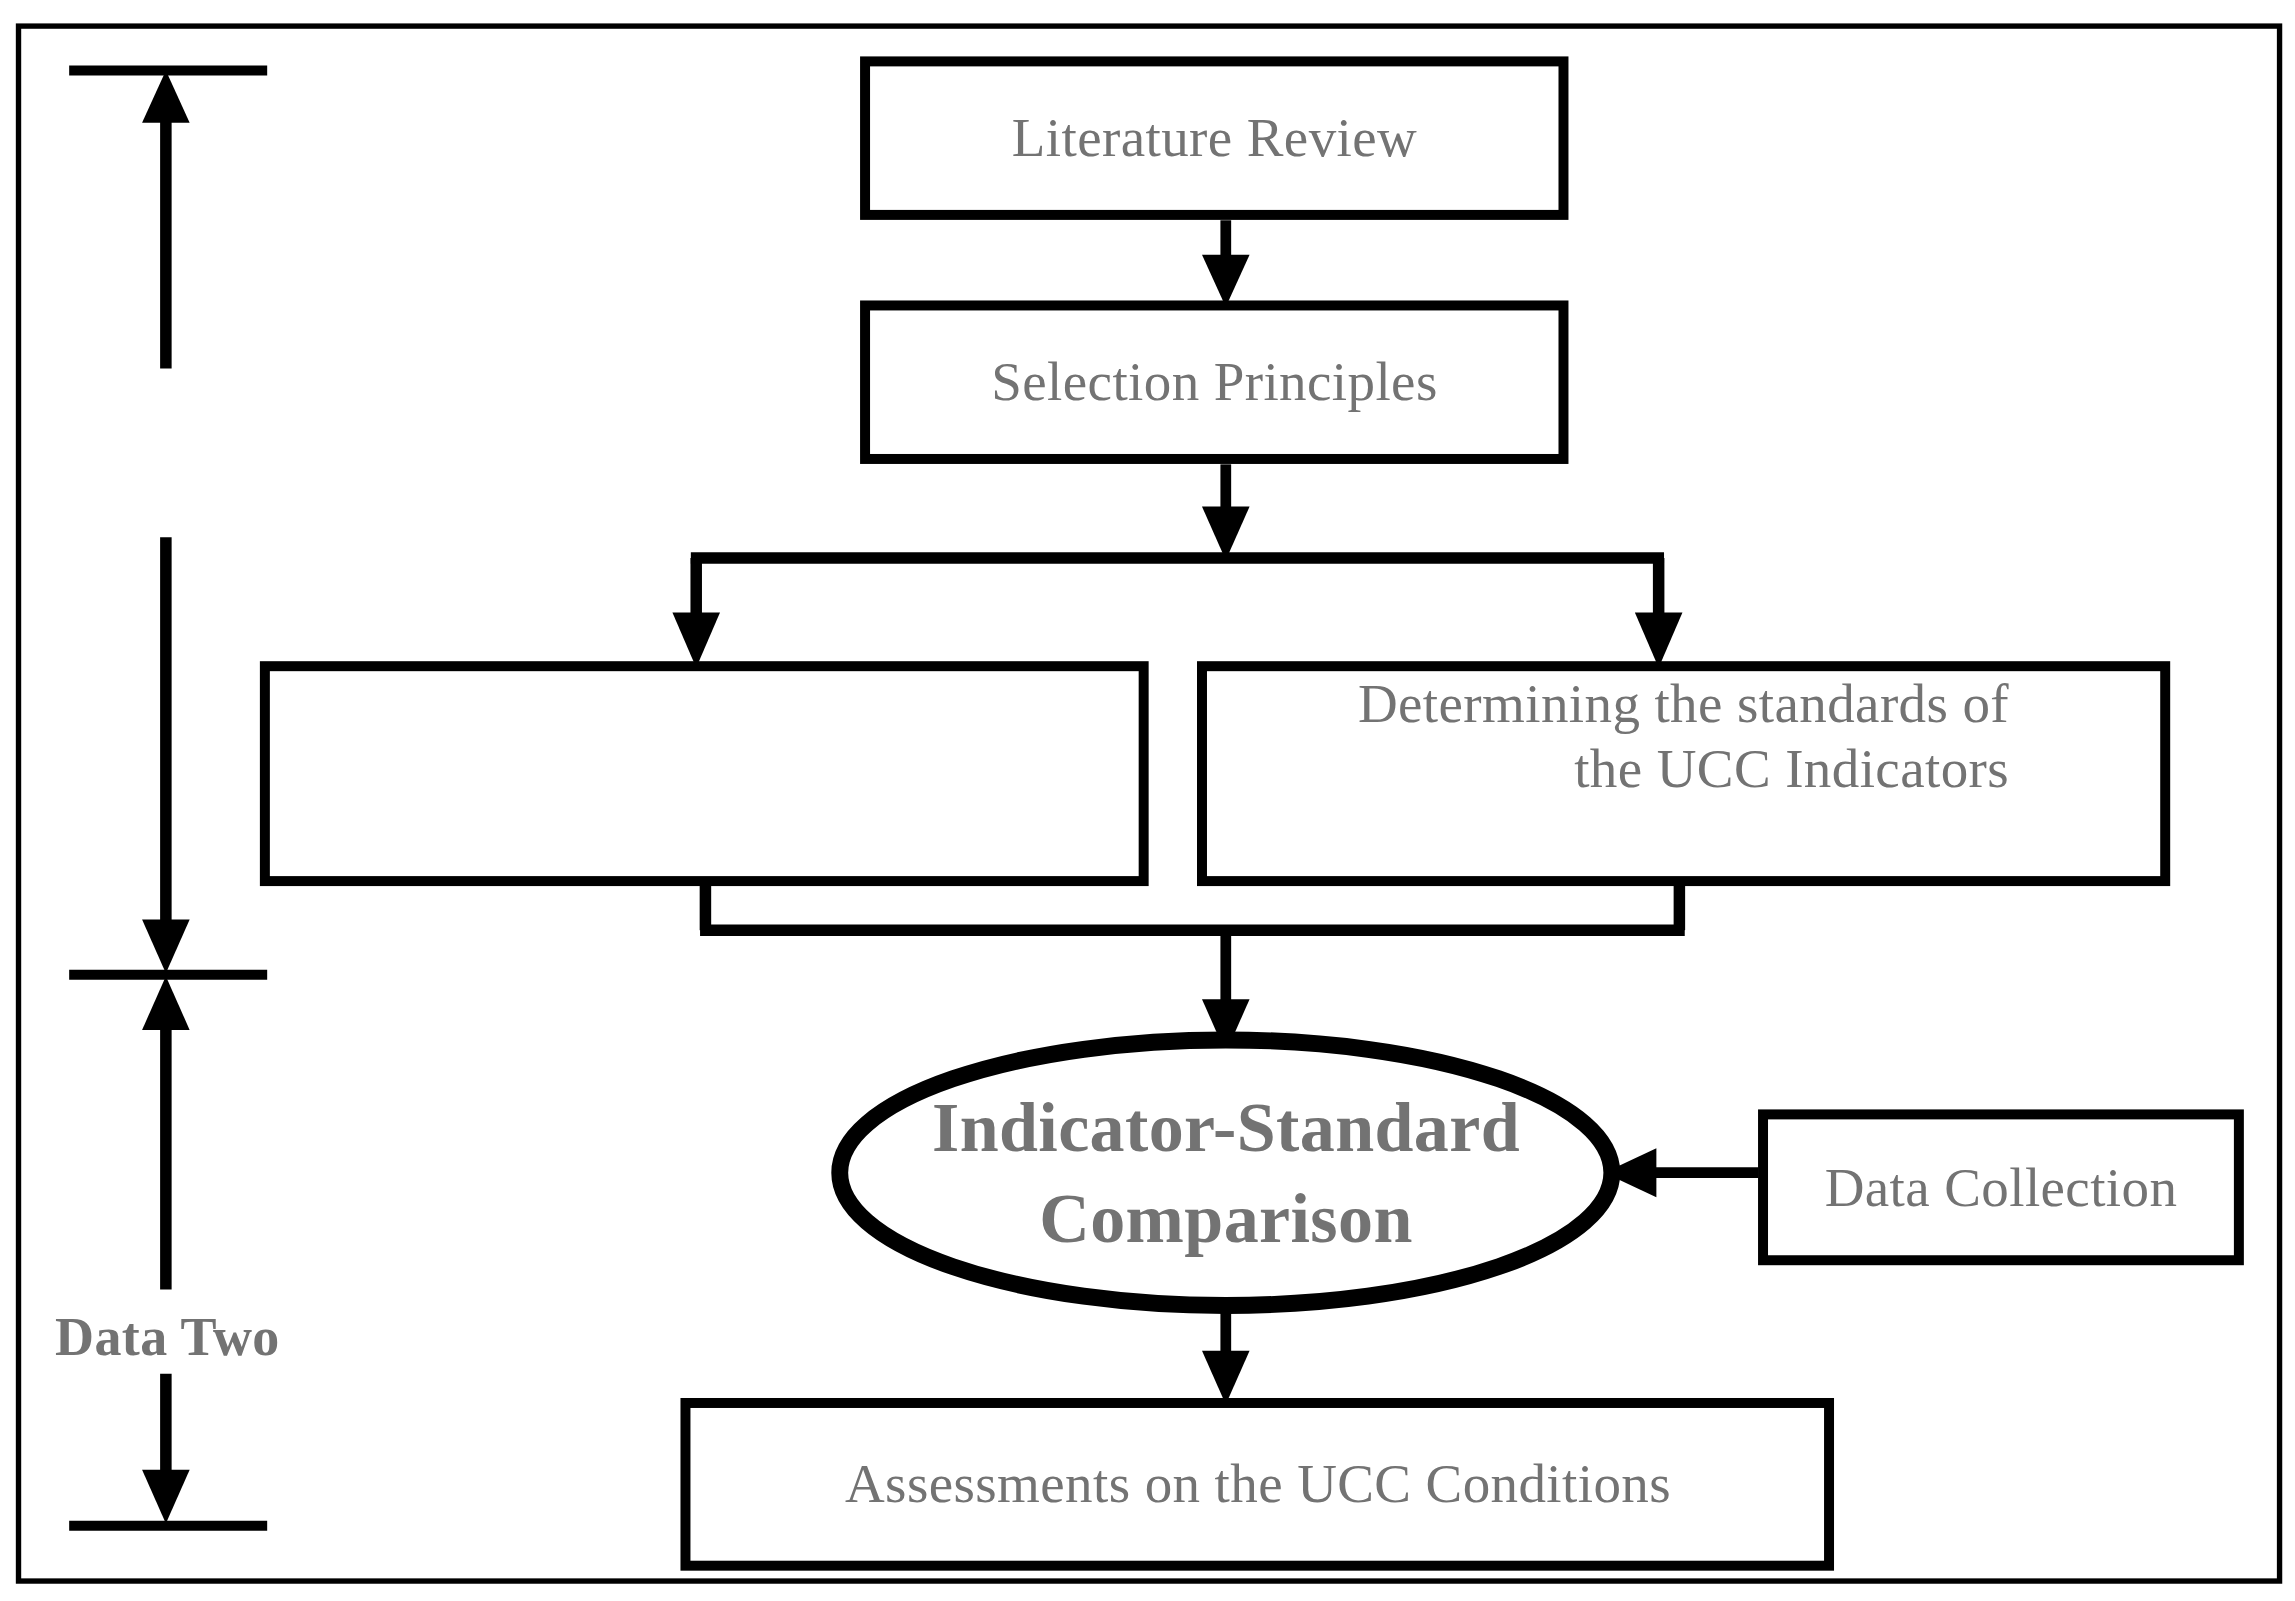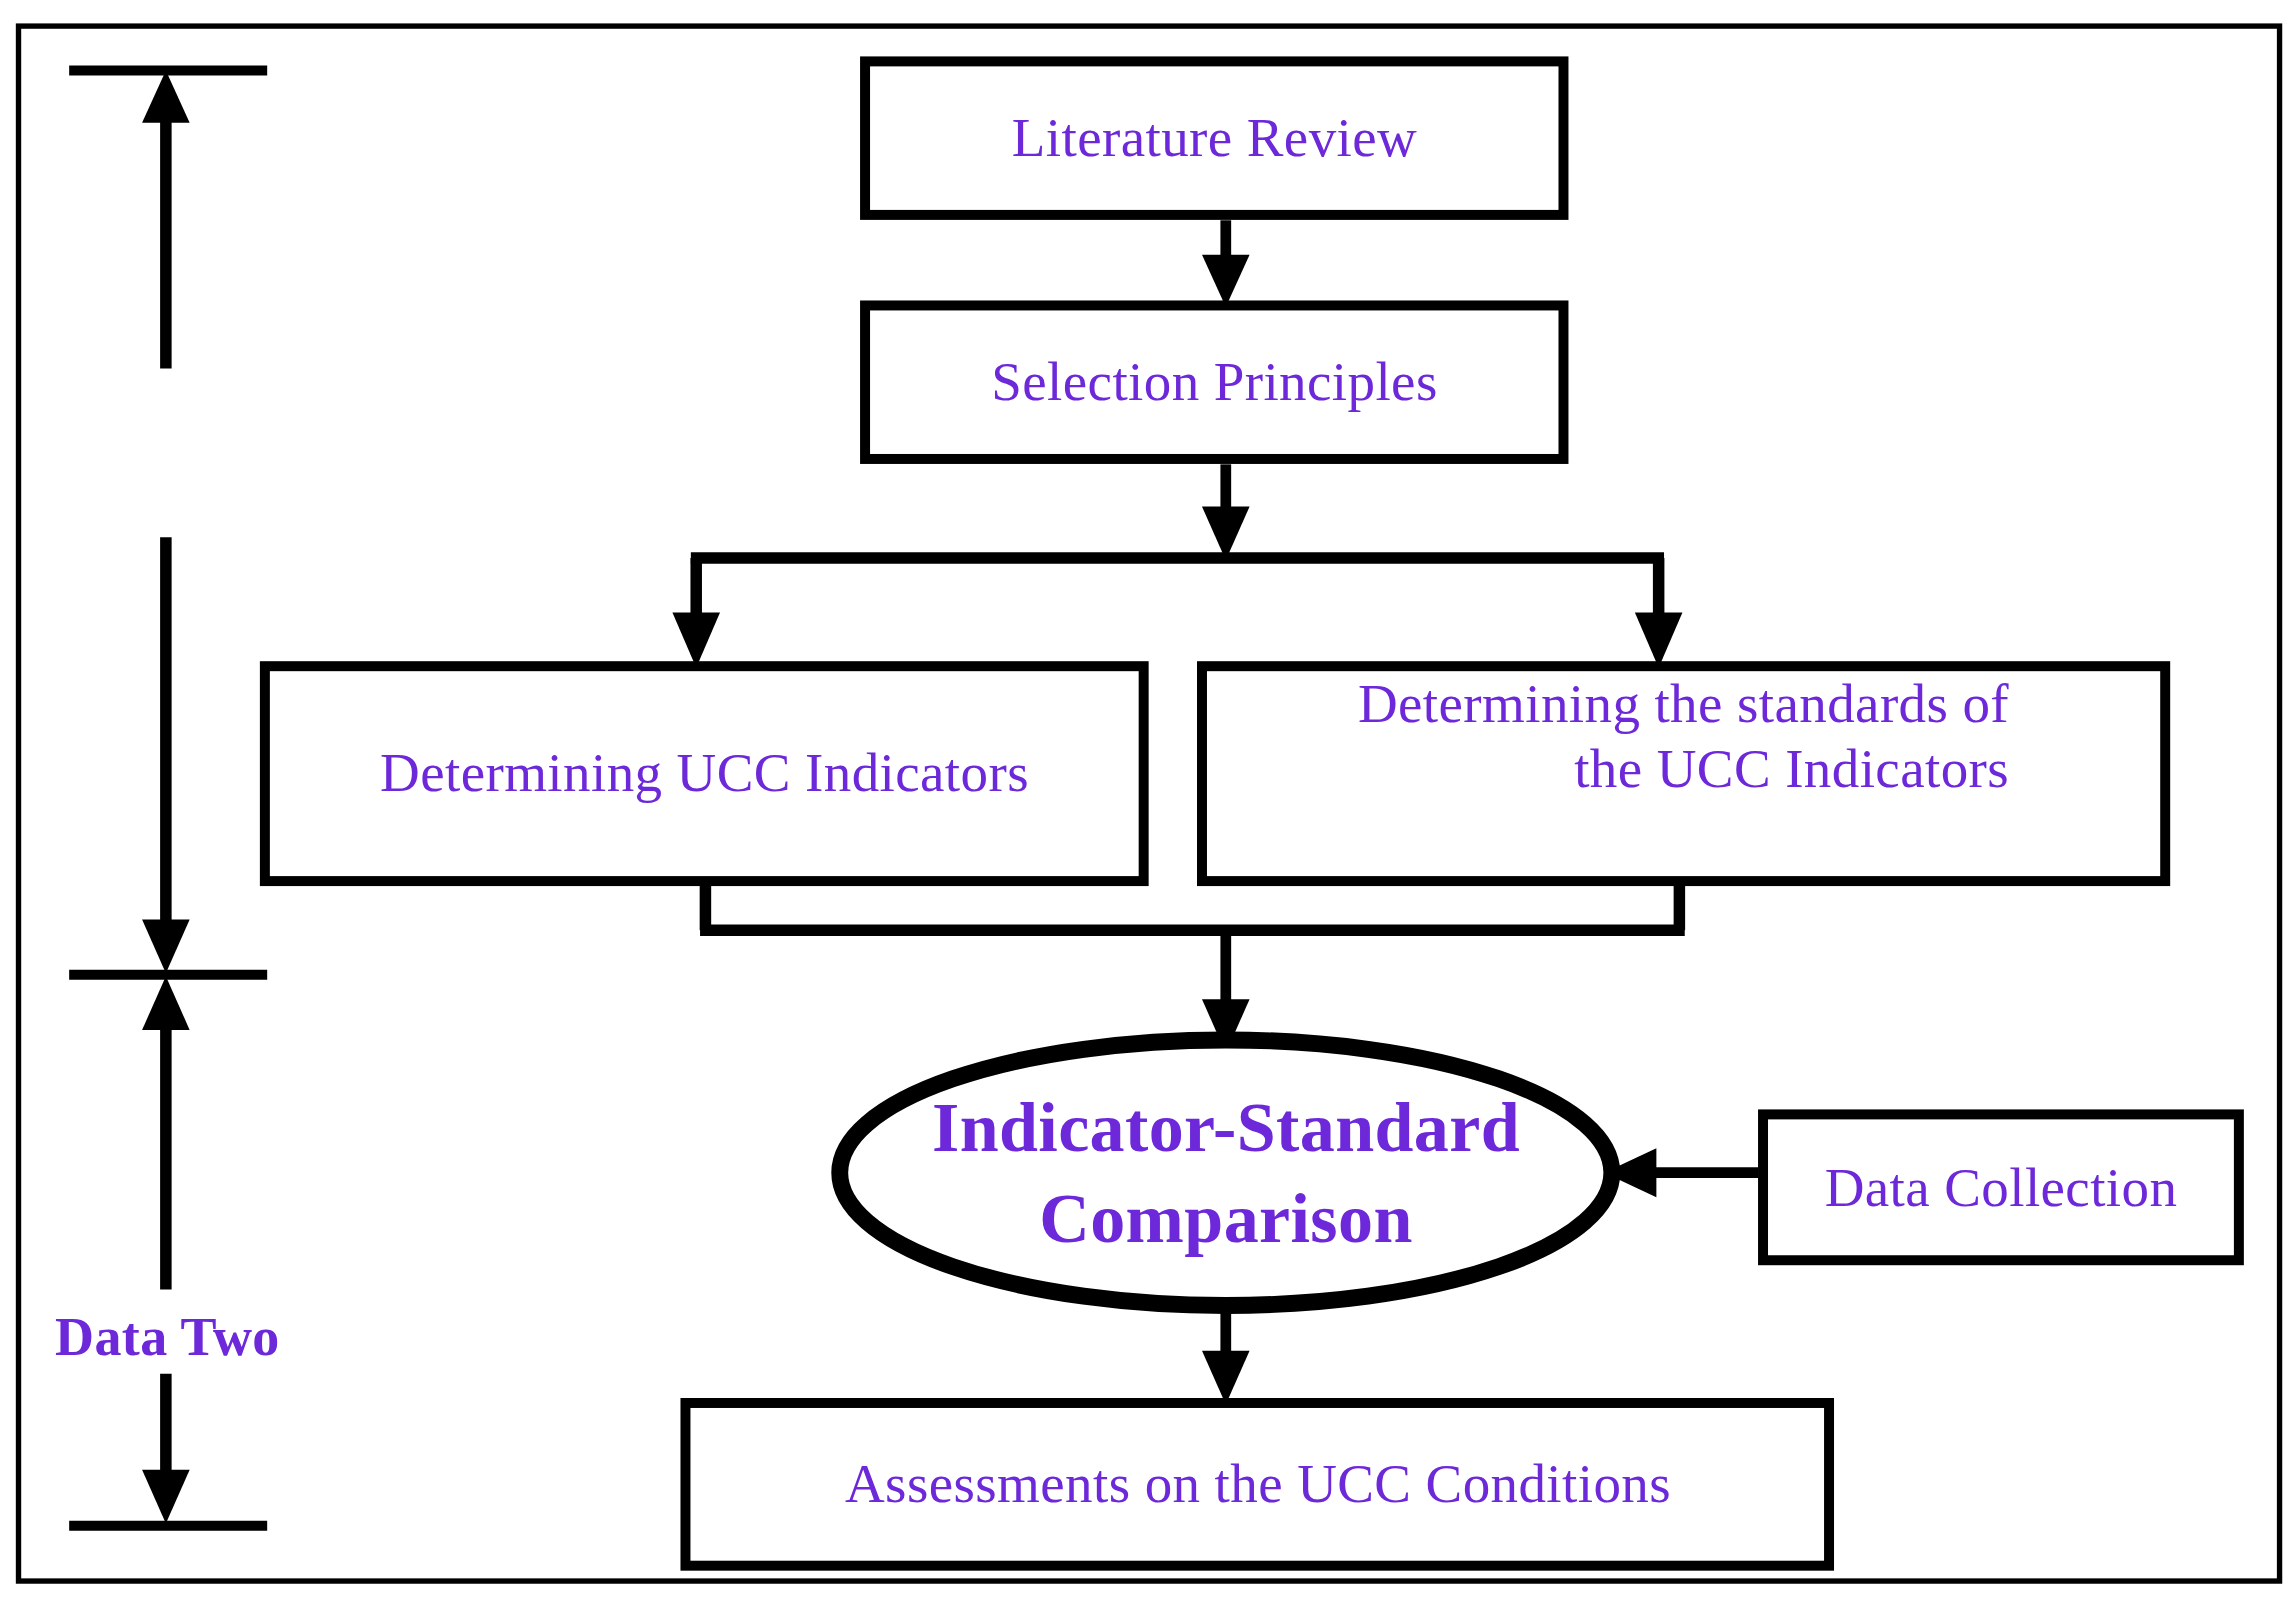--- a/index.html
+++ b/index.html
@@ -25,21 +25,21 @@
     width: 2295px;
     height: 1601px;
   }
   
   .node-text {
     position: absolute;
     display: flex;
     align-items: center;
     justify-content: center;
     text-align: center;
-    color: #6d28d9;
+    color: #737373;
     font-family: "Liberation Serif", "DejaVu Serif", serif;
     line-height: 1.18;
     pointer-events: none;
     white-space: pre-line;
   }
   .box-label {
     font-size: 55px;
     font-weight: 400;
     letter-spacing: 0.4px;
   }
@@ -133,21 +133,20 @@
 
   </svg>
 
 
   <div class="node-text step-label" style="left:55px; top:1296px; width:292px; height:84px;">Data Two</div>
 
   <div class="node-text box-label" style="left:865px; top:61px; width:699px; height:154px;">Literature Review</div>
 
   <div class="node-text box-label" style="left:865px; top:305px; width:699px; height:154px;">Selection Principles</div>
 
-  <div class="node-text box-label" style="left:265px; top:666px; width:879px; height:215px;">Determining UCC Indicators</div>
 
   <div class="node-text box-label" style="left:1202px; top:629px; width:963px; height:215px;text-align:right;">Determining the standards of
 the UCC Indicators</div>
 
   <div class="node-text ellipse-label" style="left:840px; top:1040px; width:772px; height:266px;">Indicator-Standard
 Comparison</div>
 
   <div class="node-text box-label" style="left:1763px; top:1115px; width:476px; height:146px;">Data Collection</div>
 
   <div class="node-text box-label" style="left:686px; top:1403px; width:1144px; height:163px;">Assessments on the UCC Conditions</div>

